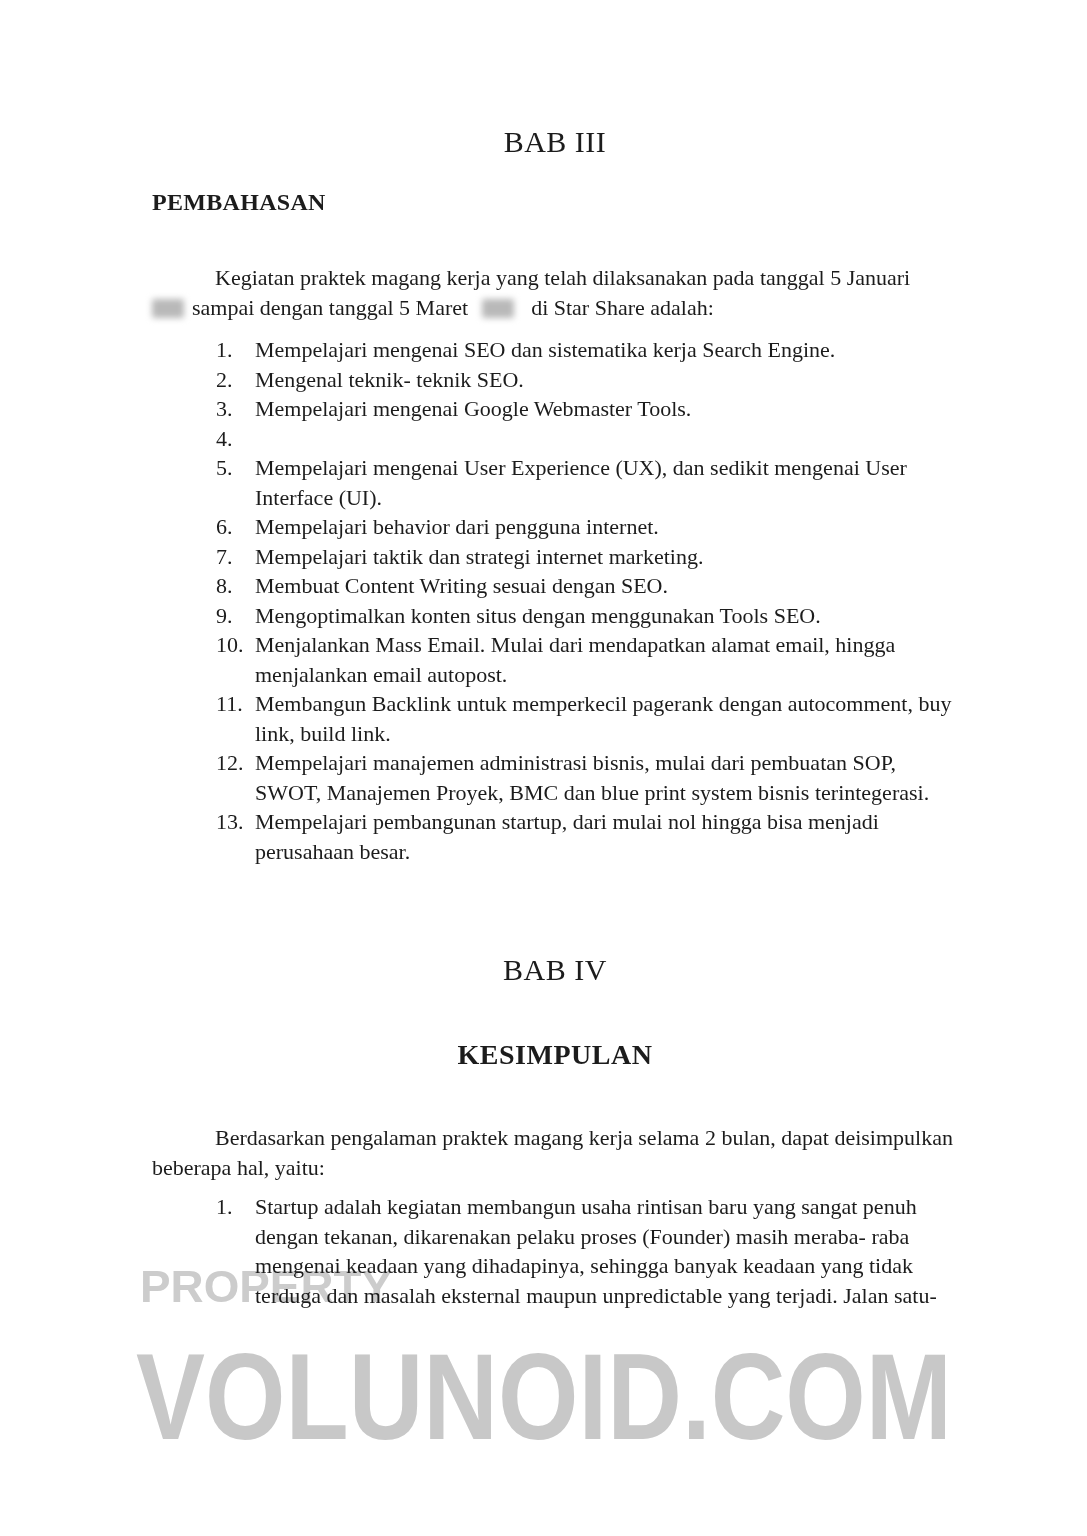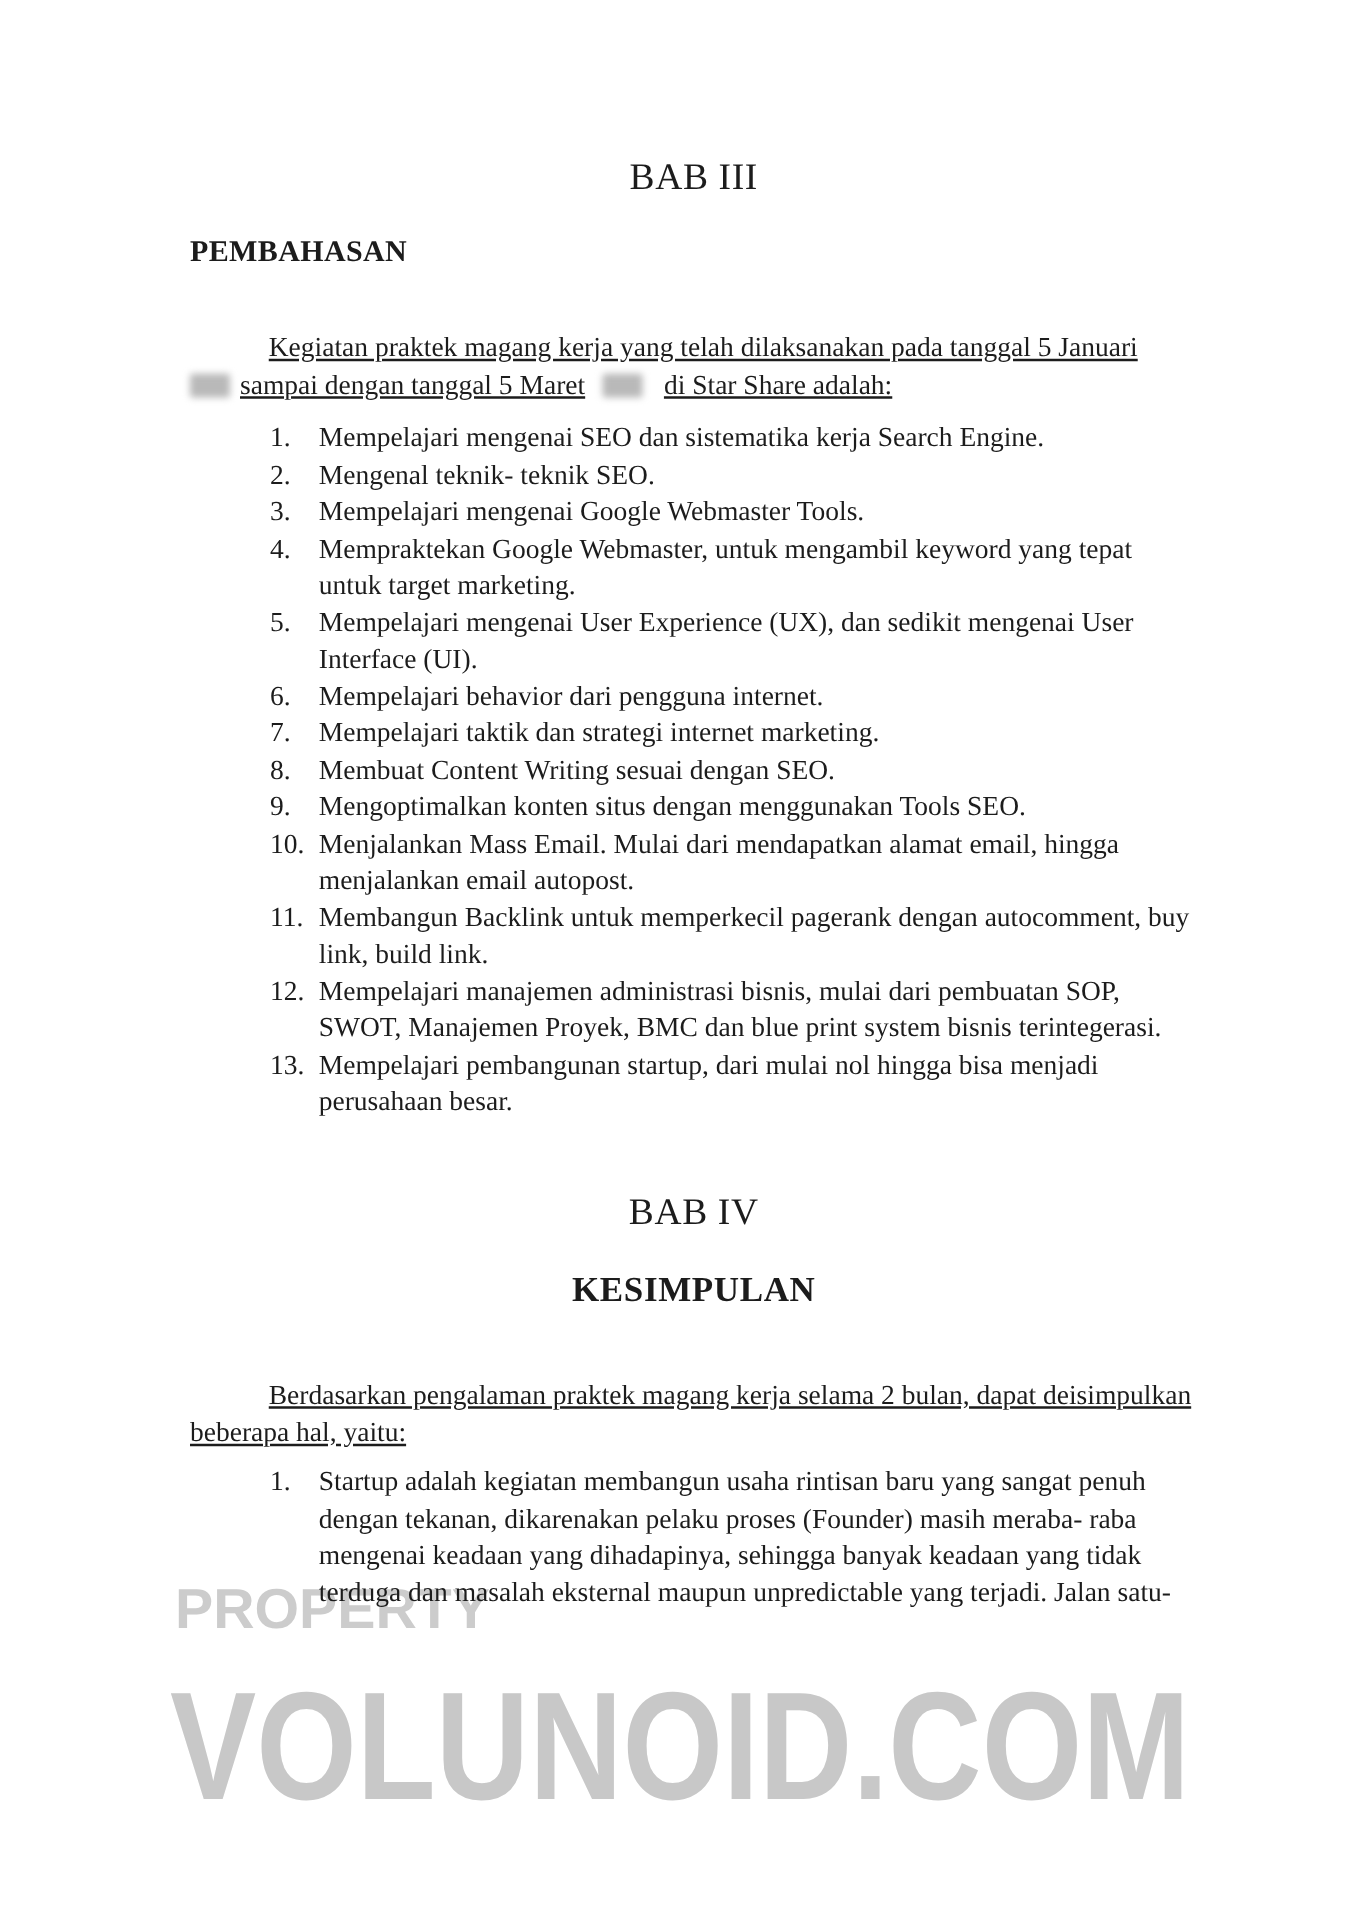--- a/index.html
+++ b/index.html
@@ -29,24 +29,24 @@
   }
   #bab3 { margin-top:127px; }
   #bab4 { margin-top:59px; }
 
   .h-sec {
     font-size:24px; font-weight:bold; line-height:24px;
     margin-top:33px; letter-spacing:0.3px;
   }
   .h-kes {
     font-size:28px; font-weight:bold; line-height:29px;
-    text-align:center; margin-top:33px; letter-spacing:0.5px;
+    text-align:center; margin-top:55px; letter-spacing:0.5px;
   }
 
-  .para { font-size:22px; line-height:29.5px;text-decoration:underline; }
+  .para { font-size:22px; line-height:29.5px; }
   .p1 { margin-top:49px; }
   .p2 { margin-top:54px; }
   .line.indent { padding-left:63px; }
   .nowrap { white-space:nowrap; }
 
   .list { font-size:22px; line-height:29.5px; }
   .list3 { margin-top:13px; height:561px; }
   .list4 { margin-top:10px; }
 
   .li { display:flex; align-items:flex-start; padding-left:64px; }
@@ -93,21 +93,20 @@
     <div class="li">
       <span class="num">2.</span>
       <span class="txt">Mengenal teknik- teknik SEO.</span>
     </div>
     <div class="li">
       <span class="num">3.</span>
       <span class="txt">Mempelajari mengenai Google Webmaster Tools.</span>
     </div>
     <div class="li">
       <span class="num">4.</span>
-      <span class="txt">Mempraktekan Google Webmaster, untuk mengambil keyword yang tepat untuk target marketing.</span>
     </div>
     <div class="li">
       <span class="num">5.</span>
       <span class="txt">Mempelajari mengenai User Experience (UX), dan sedikit mengenai User Interface (UI).</span>
     </div>
     <div class="li">
       <span class="num">6.</span>
       <span class="txt">Mempelajari behavior dari pengguna internet.</span>
     </div>
     <div class="li">

